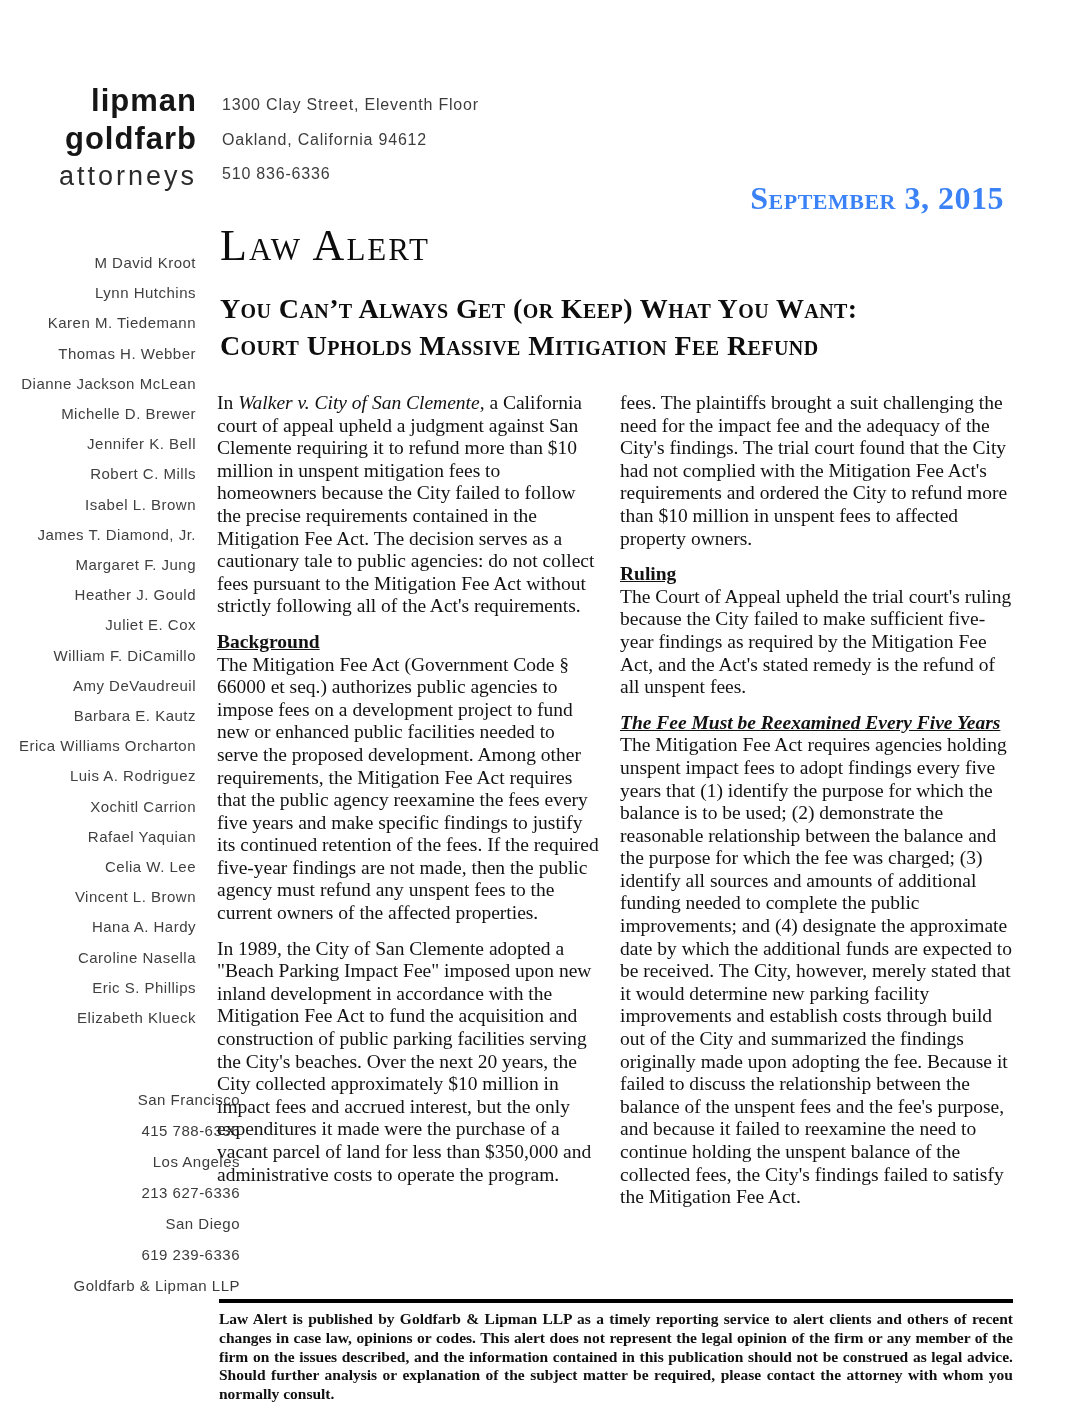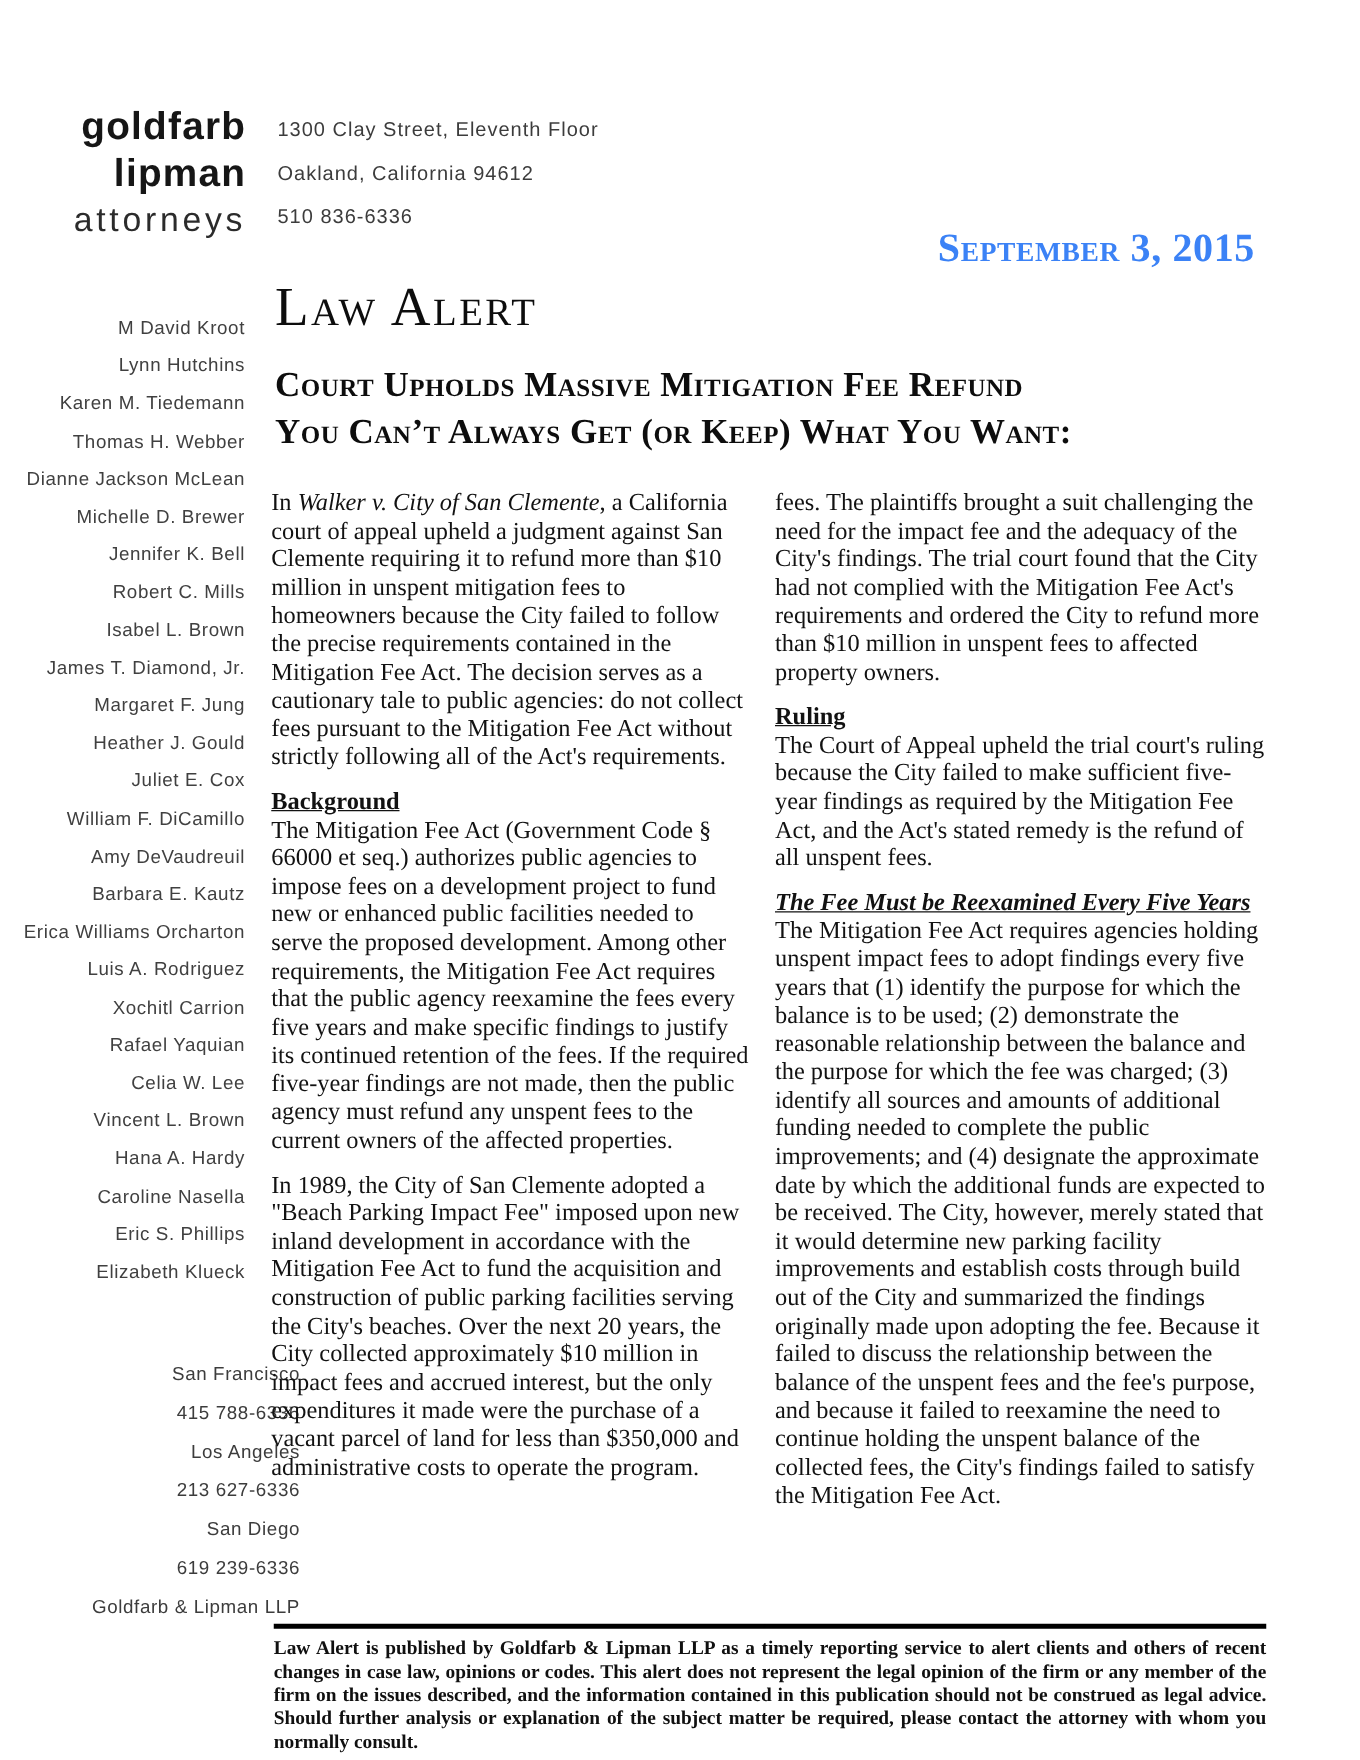--- a/index.html
+++ b/index.html
@@ -143,37 +143,37 @@
     text-align: justify;
     color: #101010;
   }
 </style>
 </head>
 <body>
 
 <div class="page">
 
   <div class="logo">
+    <div class="logo-bold">lipman</div>
     <div class="logo-bold">goldfarb</div>
-    <div class="logo-bold">lipman</div>
     <div class="logo-light">attorneys</div>
   </div>
 
   <div class="address">
     <div>1300 Clay Street, Eleventh Floor</div>
     <div>Oakland, California  94612</div>
     <div>510 836-6336</div>
   </div>
 
   <div class="issue-date">September 3, 2015</div>
 
   <h1 class="title">Law Alert</h1>
   <h2 class="subtitle">
+    <div>You Can’t Always Get (or Keep) What You Want:</div>
     <div>Court Upholds Massive Mitigation Fee Refund</div>
-    <div>You Can’t Always Get (or Keep) What You Want:</div>
   </h2>
 
   <aside class="attorneys">
       <div>M David Kroot</div>
       <div>Lynn Hutchins</div>
       <div>Karen M. Tiedemann</div>
       <div>Thomas H. Webber</div>
       <div>Dianne Jackson McLean</div>
       <div>Michelle D. Brewer</div>
       <div>Jennifer K. Bell</div>

